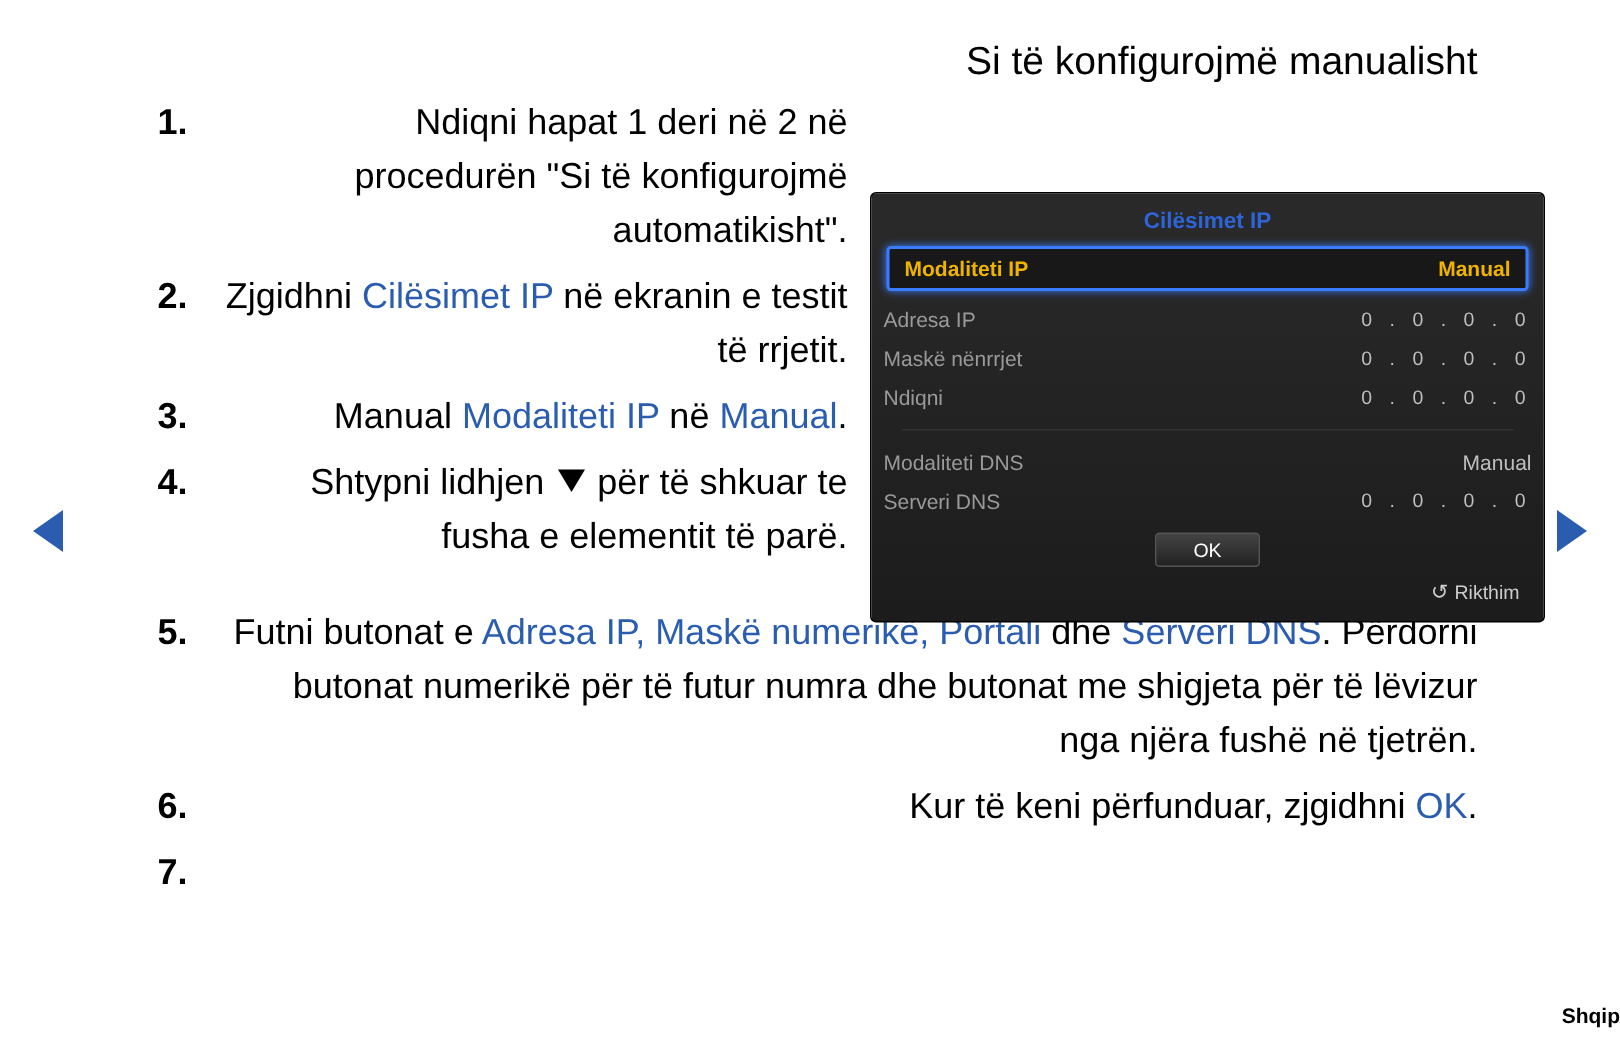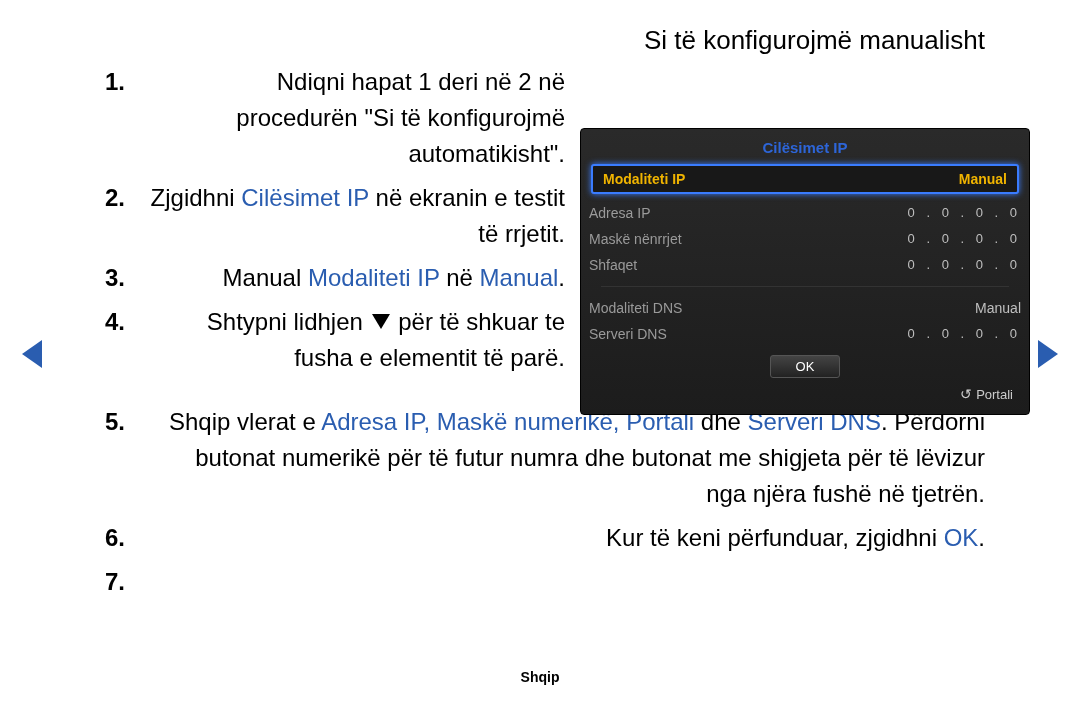--- a/index.html
+++ b/index.html
@@ -64,21 +64,21 @@
     border-top: 15px solid #000;
     vertical-align: middle;
     margin: 0 2px 4px 2px;
   }
 
   
   .footer {
     position: absolute;
     bottom: 20px;
     left: 0; right: 0;
-    text-align: center;
+    text-align: right;
     font-size: 14px;
     font-weight: bold;
   }
 
   
   .tv-panel {
     position: absolute;
     top: 128px;
     right: 50px;
     width: 450px;
@@ -168,21 +168,21 @@
     <li class="beside">
       <span class="num">3.</span>
       <span>Manual </span><span class="highlight">Modaliteti IP</span><span> në </span><span class="highlight">Manual</span><span>.</span>
     </li>
     <li class="beside" style="margin-bottom:28px;">
       <span class="num">4.</span>
       <span>Shtypni lidhjen </span><span class="down-tri"></span><span> për të shkuar te fusha e elementit të parë.</span>
     </li>
     <li>
       <span class="num">5.</span>
-      <span>Shqip vlerat e </span><span class="highlight">Adresa IP, Maskë numerikë, Portali</span><span> dhe </span><span class="highlight">Serveri DNS</span><span>. Përdorni butonat numerikë për të futur numra dhe butonat me shigjeta për të lëvizur nga njëra fushë në tjetrën.</span>
+      <span>Futni butonat e </span><span class="highlight">Adresa IP, Maskë numerikë, Portali</span><span> dhe </span><span class="highlight">Serveri DNS</span><span>. Përdorni butonat numerikë për të futur numra dhe butonat me shigjeta për të lëvizur nga njëra fushë në tjetrën.</span>
     </li>
     <li>
       <span class="num">6.</span>
       <span>Kur të keni përfunduar, zjgidhni </span><span class="highlight">OK</span><span>.</span>
     </li>
     <li>
       <span class="num">7.</span>
     </li>
   </ol>
 </div>
@@ -197,34 +197,34 @@
 
   <div class="tv-row">
     <span>Adresa IP</span>
     <span class="val">0 . 0 . 0 . 0</span>
   </div>
   <div class="tv-row">
     <span>Maskë nënrrjet</span>
     <span class="val">0 . 0 . 0 . 0</span>
   </div>
   <div class="tv-row">
-    <span>Shfaqet</span>
+    <span>Ndiqni</span>
     <span class="val">0 . 0 . 0 . 0</span>
   </div>
 
   <div class="tv-sep"></div>
 
   <div class="tv-row dns">
     <span>Modaliteti DNS</span>
     <span class="val-man">Manual</span>
   </div>
   <div class="tv-row">
     <span>Serveri DNS</span>
     <span class="val">0 . 0 . 0 . 0</span>
   </div>
 
   <div class="tv-ok">OK</div>
   <div class="tv-ret">
-    <span class="ret-icon">↻</span><span>Portali</span>
+    <span class="ret-icon">↻</span><span>Rikthim</span>
   </div>
 </div>
 
 <div class="footer">Shqip</div>
 
 </body></html>

